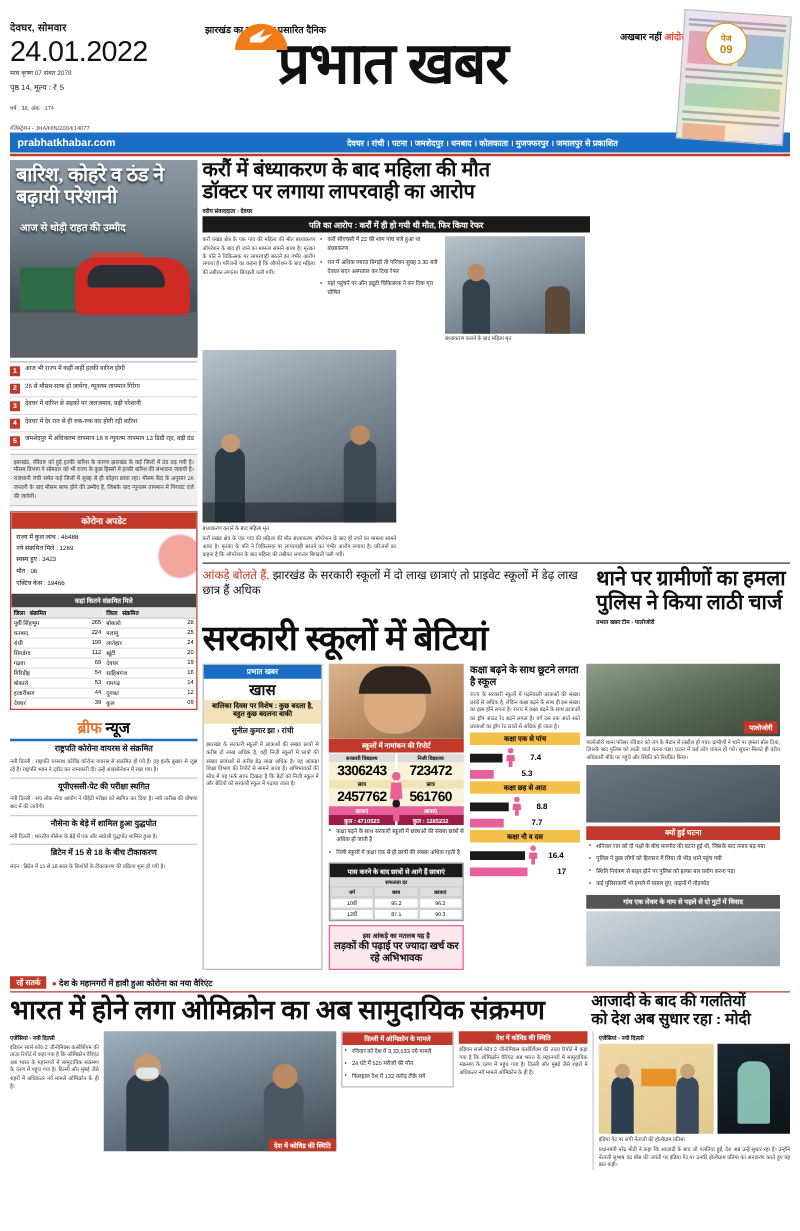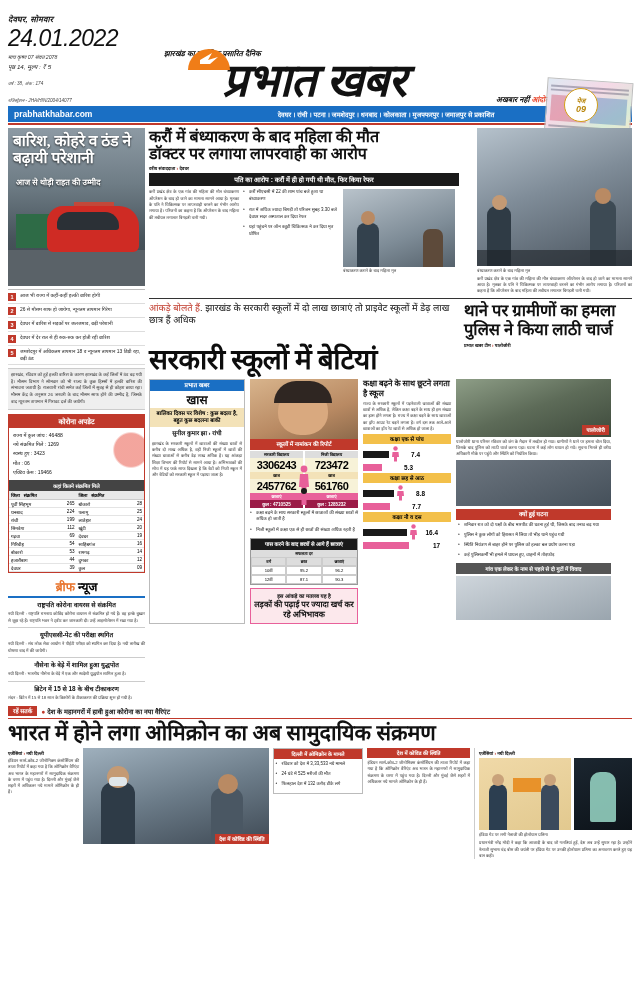--- a/index.html
+++ b/index.html
@@ -6,21 +6,21 @@
   body {
     width: 640px; height: 985px;
     background: #ffffff;
     font-family: "Liberation Sans", sans-serif;
     overflow: hidden;
     position: relative;
   }
   .page { width: 640px; height: 985px; position: relative; background: #fff; padding: 0; }
 
   
-  .masthead { display: flex; align-items: flex-end; padding: 16px 8px 0 8px; height: 104px; font-style: italic; }
+  .masthead { display: flex; align-items: flex-start; padding: 16px 8px 0 8px; height: 104px; }
   .mh-left { width: 128px; padding-right: 6px; }
   .mh-day { font-size: 8px; font-weight: bold; color: #1a1a1a; letter-spacing: .2px; }
   .mh-date { font-size: 23px; font-weight: normal; color: #111; letter-spacing: -0.5px; line-height: 1.05; margin-top: 2px; }
   .mh-sub { font-size: 5.2px; color: #333; margin-top: 3px; line-height: 1.5; }
   .mh-price { font-size: 6.2px; color: #222; margin-top: 1px; }
   .mh-vol { font-size: 4.6px; color: #444; margin-top: 9px; line-height: 1.6; }
 
   .mh-center { flex: 1; position: relative; text-align: center; }
   .mh-tag-top { font-size: 7.5px; color: #111; font-weight: bold; position: absolute; left: 28px; top: 2px; }
   .mh-brand { font-size: 46px; font-weight: bold; color: #111; letter-spacing: -1px; line-height: 1; margin-top: 12px;
@@ -398,21 +398,21 @@
       </div>
       <div class="hr-thin"></div>
       <div>
         <div class="brief-t">ब्रिटेन में 15 से 18 के बीच टीकाकरण</div>
         <div class="tiny2">लंदन : ब्रिटेन में 15 से 18 साल के किशोरों के टीकाकरण की प्रक्रिया शुरू हो गयी है।</div>
       </div>
     </div>
 
     <div style="flex:1;">
 
-      <div style="display:flex; gap:18px;">
+      <div style="display:flex; gap:5px;flex-direction:column;">
 
         <div style="width:310px;">
           <div class="ch-main">करौं में बंध्याकरण के बाद महिला की मौत</div>
           <div class="ch-main">डॉक्टर पर लगाया लापरवाही का आरोप</div>
           <div style="display:flex;align-items:center;gap:4px;">
             <div class="byline">
               <span>वरीय संवाददाता</span>
               <span class="rd">›</span>
               <span>देवघर</span>
             </div>
@@ -618,20 +618,24 @@
     <div class="tg">रहें सतर्क</div>
     <div class="tx"><span class="dt">●</span>
       <span>देश के महानगरों में हावी हुआ कोरोना का नया वैरिएंट</span>
     </div>
   </div>
 
   <div style="display:flex;gap:5px;padding:0 8px;">
     <div style="width:460px;">
       <div class="bigbot" style="padding-left:0;">भारत में होने लगा ओमिक्रोन का अब सामुदायिक संक्रमण</div>
     </div>
+    <div style="width:155px;">
+      <div class="rh" style="font-size:12.5px;">आजादी के बाद की गलतियों</div>
+      <div class="rh" style="font-size:12.5px;">को देश अब सुधार रहा : मोदी</div>
+    </div>
   </div>
 
   <div class="botgrid">
     <div style="width:72px;">
       <div class="byline">
         <span>एजेंसियां</span>
         <span class="rd">›</span>
         <span>नयी दिल्ली</span>
       </div>
       <div class="tiny2" style="margin-top:2px;">इंडियन सार्स-कोव-2 जीनोमिक्स कंसोर्शियम की ताजा रिपोर्ट में कहा गया है कि ओमिक्रोन वैरिएंट अब भारत के महानगरों में सामुदायिक संक्रमण के चरण में पहुंच गया है। दिल्ली और मुंबई जैसे शहरों में अधिकतर नये मामले ओमिक्रोन के ही हैं।</div>

